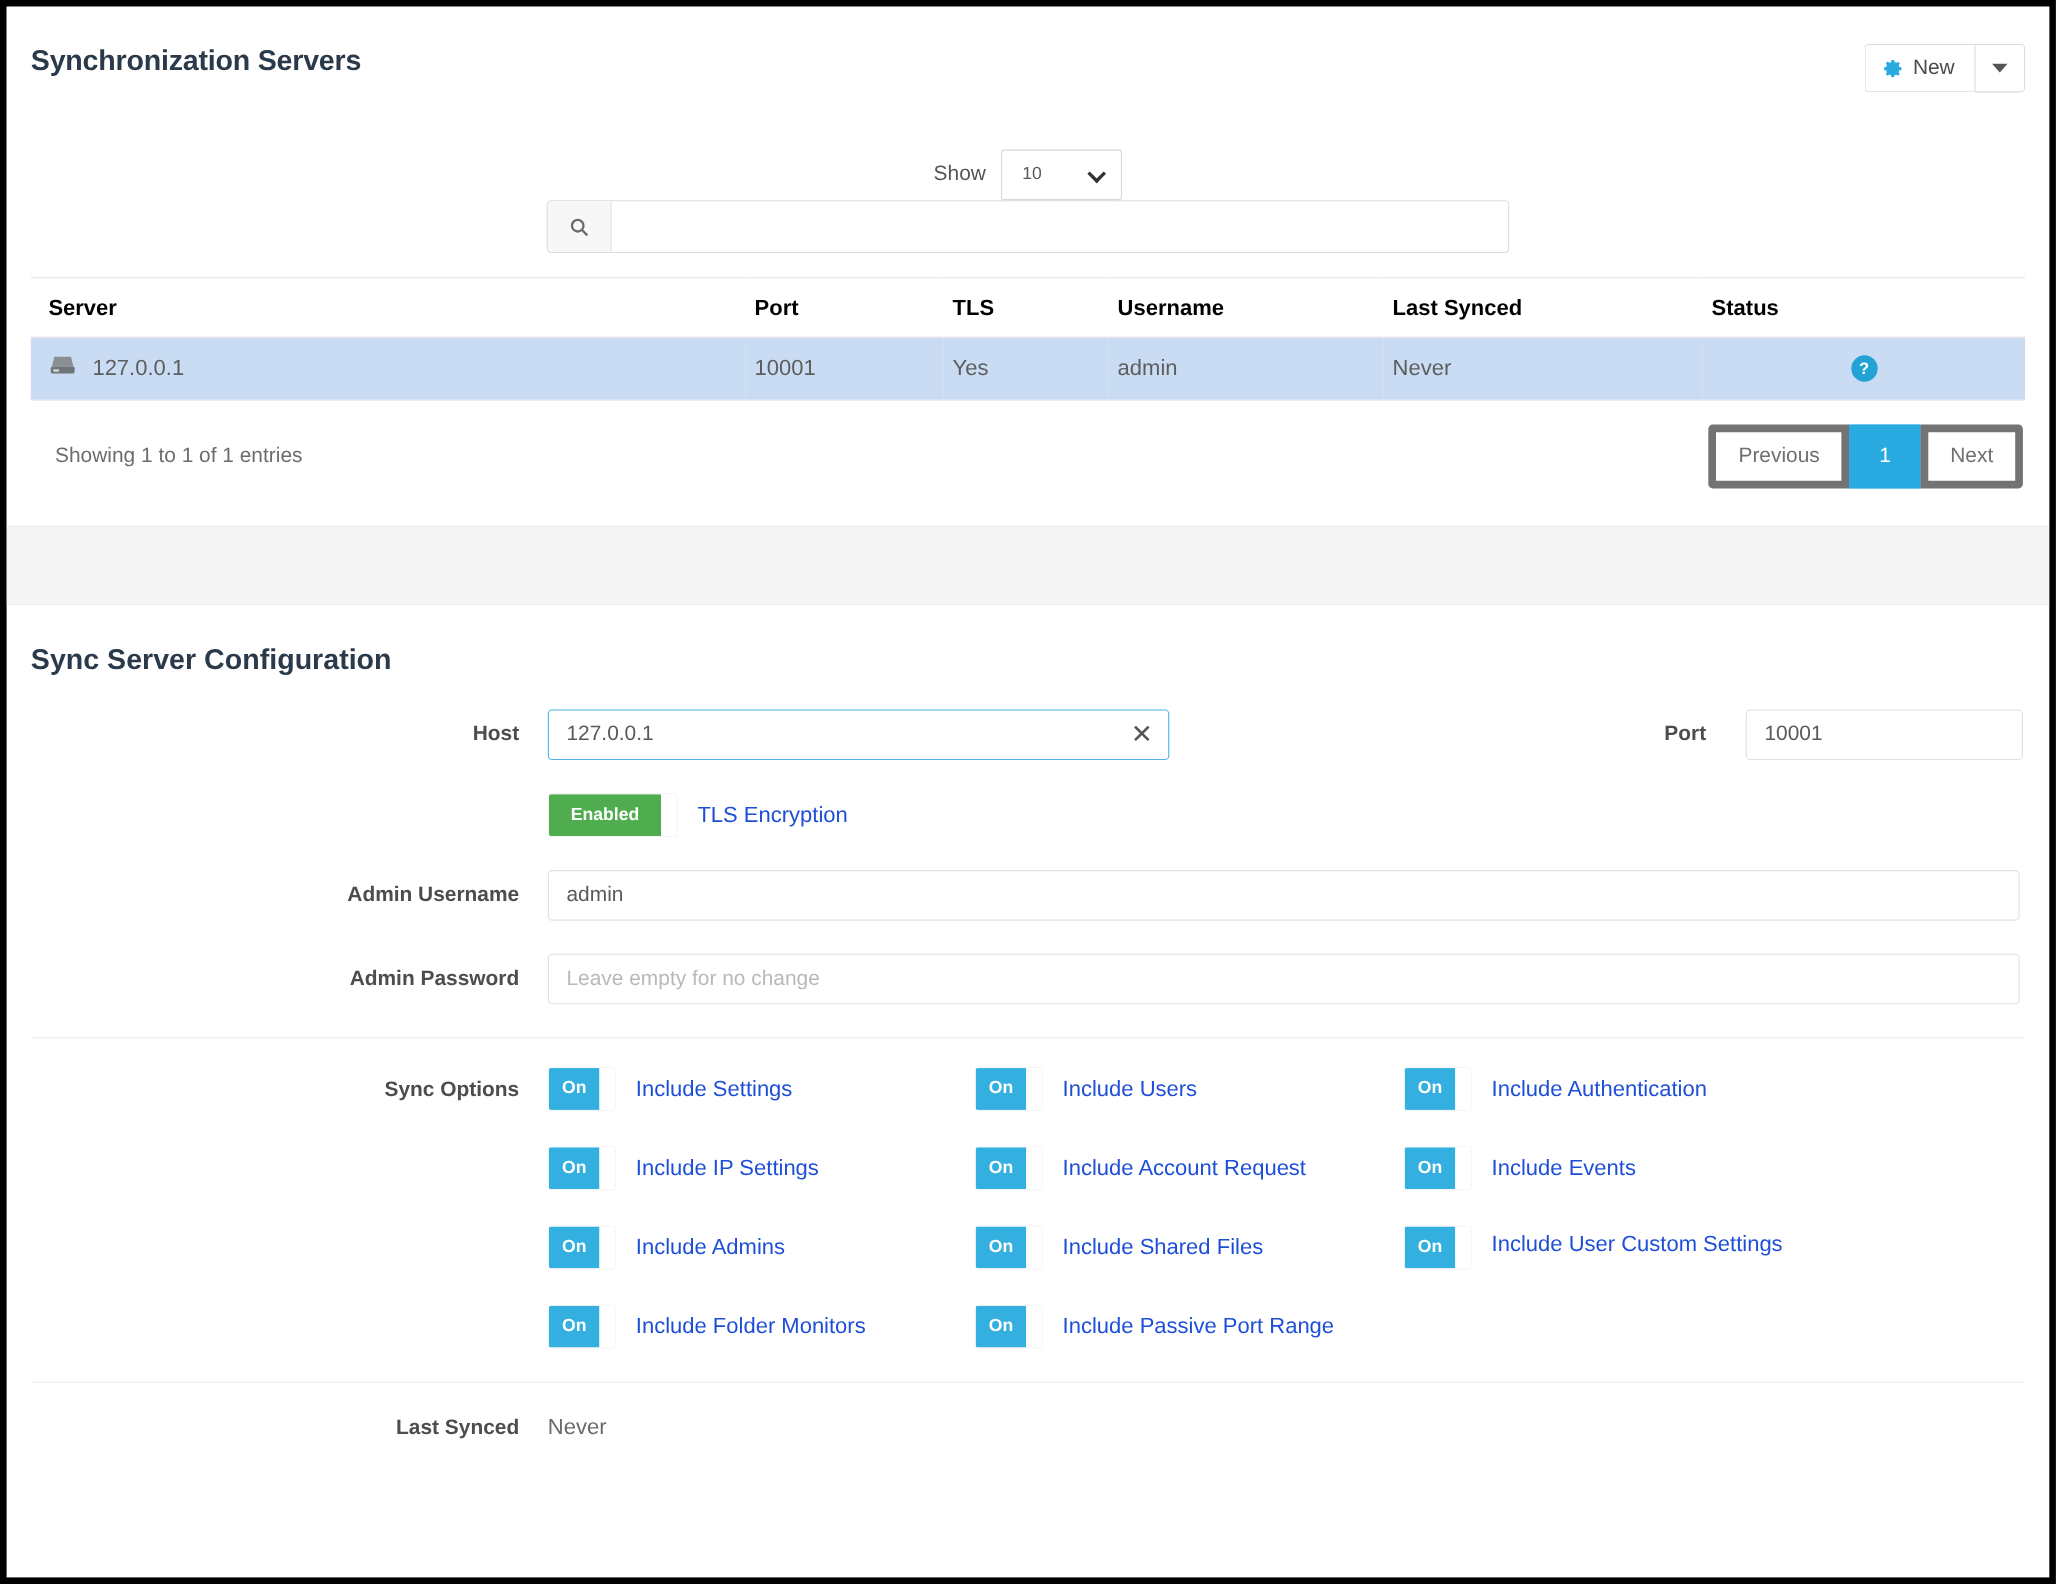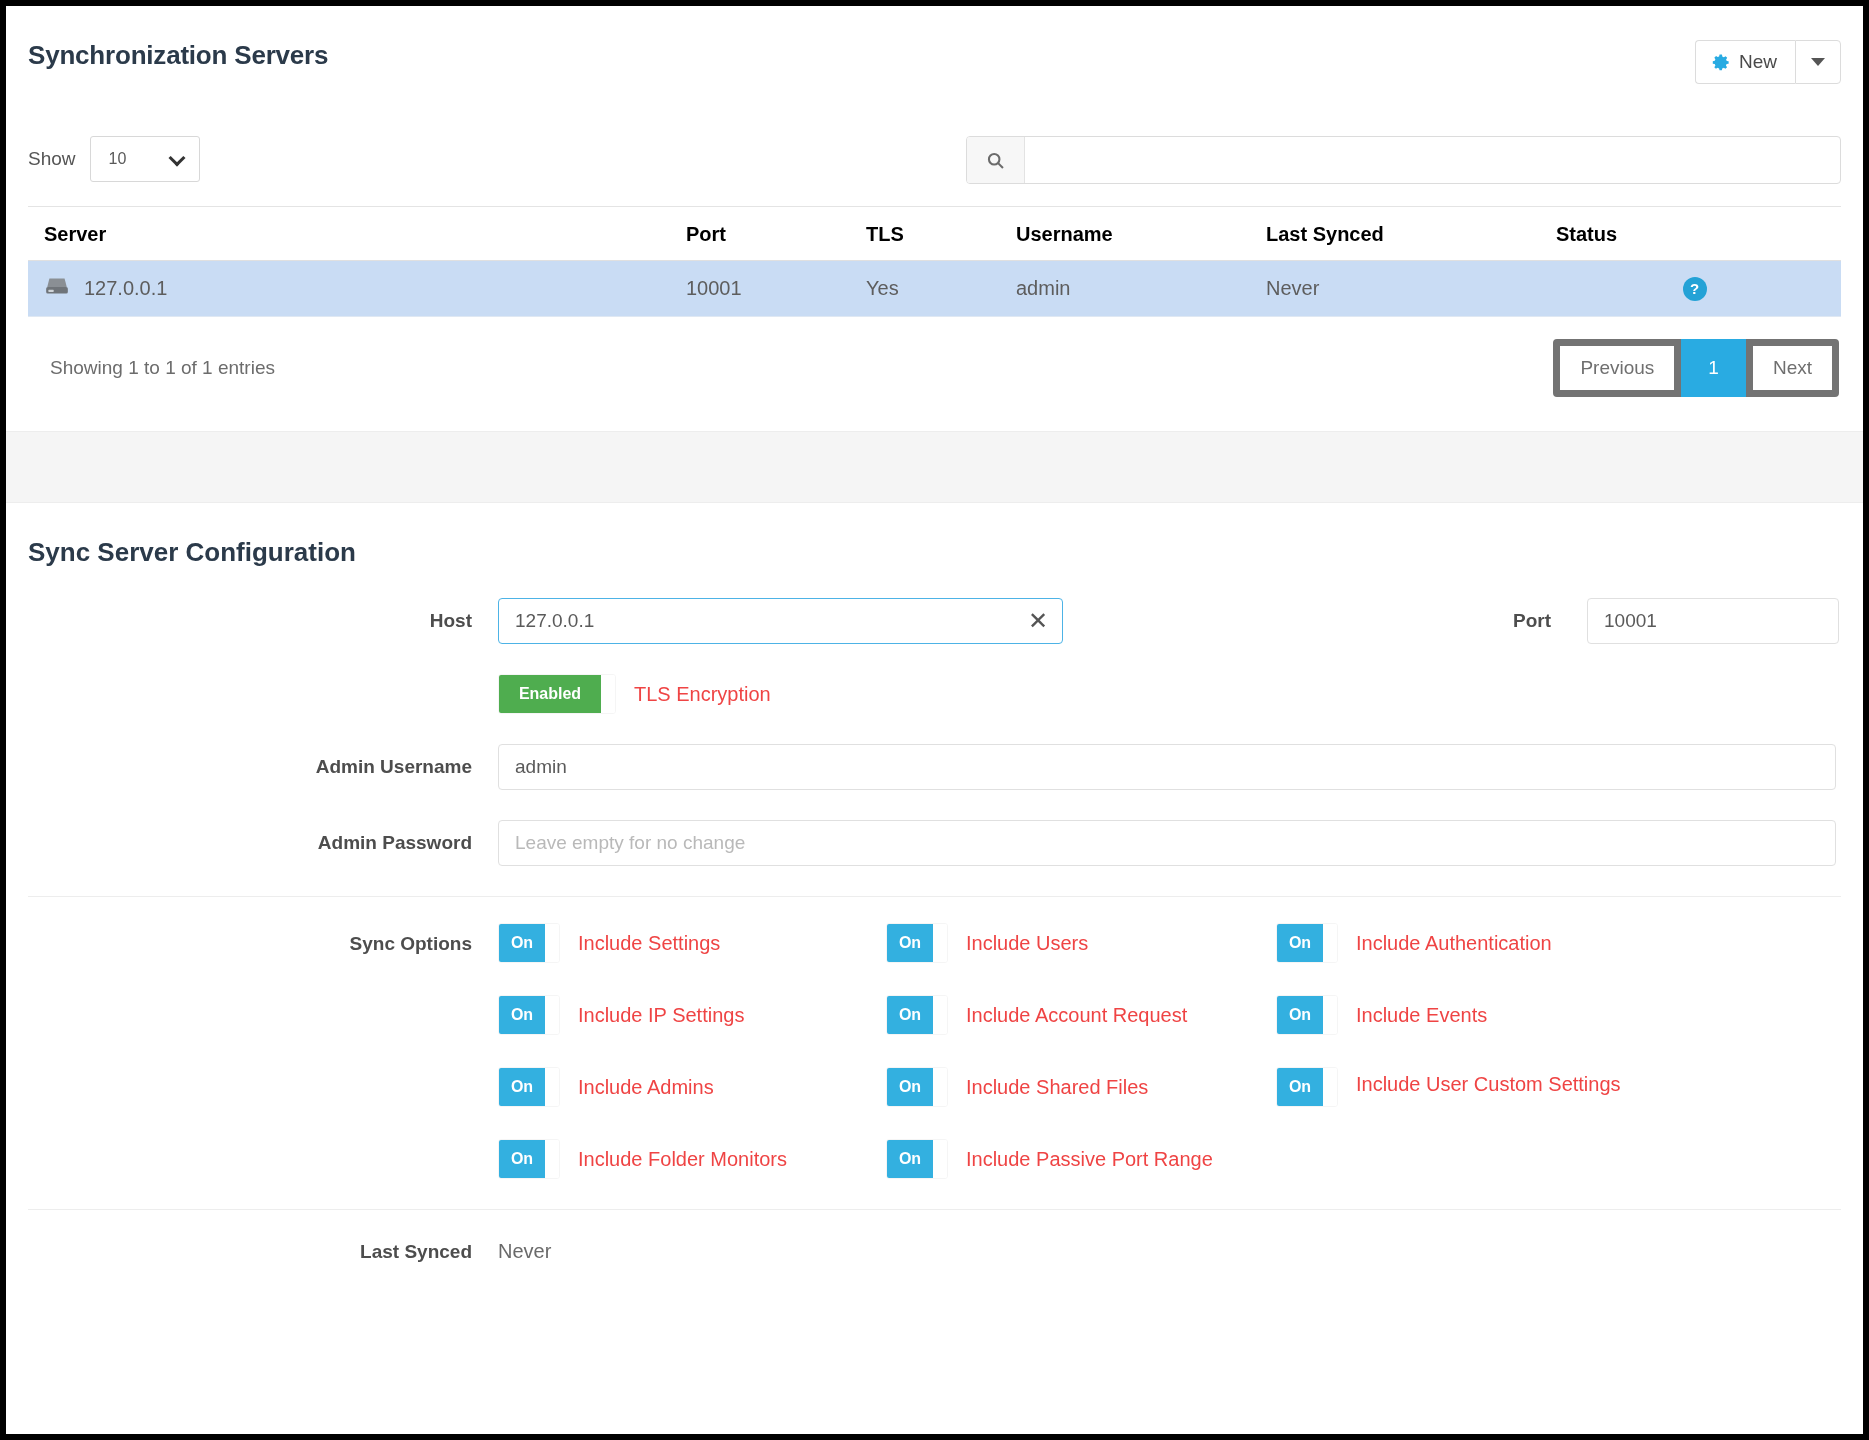--- a/index.html
+++ b/index.html
@@ -45,22 +45,23 @@
   }
   .gear { width:19px; height:19px; display:block; }
   .caret-tri {
     width:0; height:0;
     border-left:7px solid transparent; border-right:7px solid transparent;
     border-top:8px solid #555;
   }
 
   
   .controls-row {
-    display:flex; align-items:flex-start; justify-content:space-between;
+    display:flex; align-items:center; justify-content:space-between;
     margin-top: 52px;
+    flex-direction: column;
   }
   .show-wrap { display:flex; align-items:center; gap:14px; }
   .show-label { font-size:19px; color:#555; }
   .show-select {
     position:relative; border:1px solid #d8d8d8; background:#fff;
     border-radius:3px; width: 110px; height:46px;
     display:flex; align-items:center; padding: 0 10px 0 18px;
     font-size:16px; color:#5a5a5a;
   }
   .show-select .chev {
@@ -182,21 +183,21 @@
   .toggle .tlabel {
     display:flex; align-items:center; justify-content:center;
     color:#fff; font-size:16px; font-weight:bold;
   }
   .toggle .knob { width: 14px; background:#fff; }
   .toggle.green { width: 118px; }
   .toggle.green .tlabel { flex:1; background:#4fad4f; }
   .toggle.blue { width: 62px; }
   .toggle.blue .tlabel { flex:1; background:#33b0e0; }
   .tog-row { display:flex; align-items:center; gap:18px; }
-  .tog-text { font-size:20px; color:#ef4444; }
+  .tog-text { font-size:20px; color:#1d4ed8; }
 
   .divider { border-top:1px solid #ededed; margin: 30px 0 0 0; }
 
   
   .opts-wrap { display:flex; margin-top: 26px; }
   .opts-label {
     width: 470px; text-align:right; padding-right: 26px;
     font-size:19px; font-weight:bold; color:#4d4d4d; padding-top: 10px;
   }
   .opts-grid {

